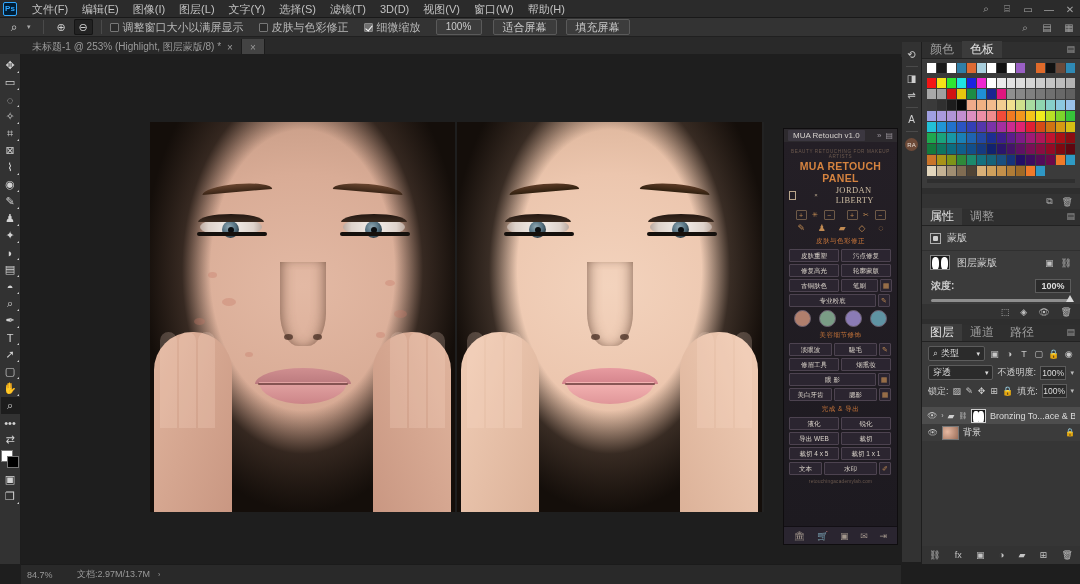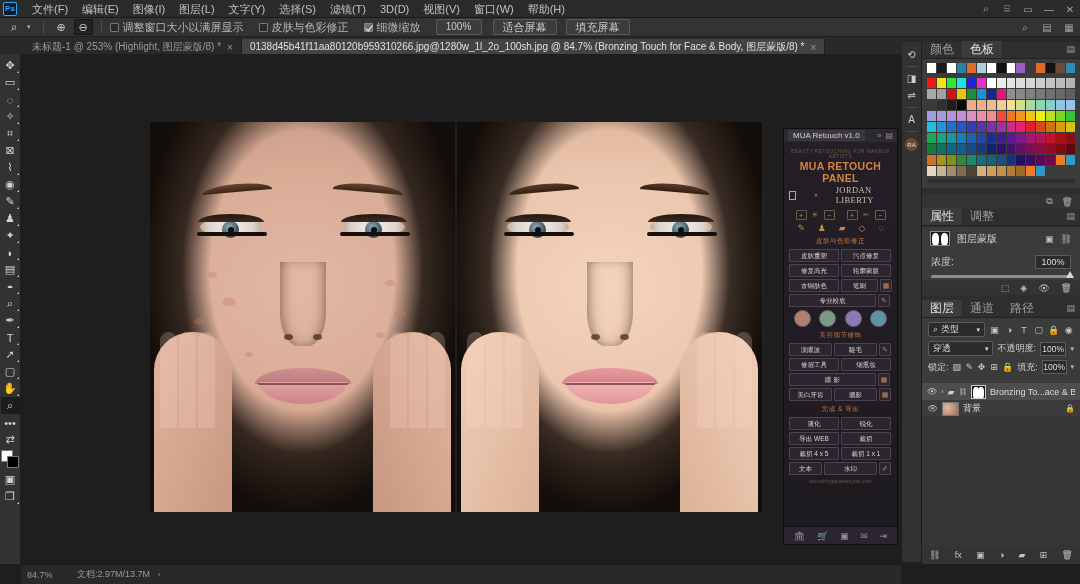--- a/index.html
+++ b/index.html
@@ -199,21 +199,21 @@
   .prop-kind{ display:flex;align-items:center;gap:6px; padding:5px 8px; font-size:10px;color:#d2d2d2;}
   .kind-ico{ width:11px;height:11px;border:1px solid #b0b0b0;display:flex;align-items:center;justify-content:center;}
   .kind-ico:after{content:"";width:5px;height:5px;background:#d0d0d0;border-radius:1px;}
   .prop-mask-row{ display:flex;align-items:center;gap:7px; padding:4px 8px; border-top:1px solid #303030;}
   .mask-thumb{ width:20px;height:15px;background:#1a1a1a;border:1px solid #8a8a8a;position:relative;overflow:hidden;}
   .mask-thumb:before{content:"";position:absolute;left:1px;top:1px;width:7px;height:13px;background:#fff;border-radius:40%;}
   .mask-thumb:after{content:"";position:absolute;right:1px;top:1px;width:7px;height:13px;background:#fff;border-radius:40%;}
   .prop-mask-label{ font-size:10px;color:#d2d2d2;}
   .prop-mask-icons{ margin-left:auto; display:flex; gap:7px; color:#c4c4c4; font-size:9px;}
   .slider-block{ padding:5px 9px 2px; }
-  .slider-top{ display:flex; align-items:flex-start; }
+  .slider-top{ display:flex; align-items:flex-start;font-weight:bold; }
   .slider-lab{ font-size:10px; color:#cfcfcf; }
   .slider-val{ margin-left:auto; min-width:36px;height:14px; background:#2b2b2b; border:1px solid #5c5c5c;
                font-size:9px; color:#ddd; text-align:center; line-height:12px;}
   .slider-track{ position:relative; height:3px; background:#8e8e8e; margin-top:6px; border-radius:2px;}
   .slider-knob{ position:absolute; top:-4px; width:0;height:0;
                 border-left:4px solid transparent;border-right:4px solid transparent;border-bottom:7px solid #d8d8d8;}
   .prop-foot{ height:15px; background:#333; display:flex;align-items:center;justify-content:flex-end;gap:11px;
               padding-right:8px; color:#c0c0c0; font-size:9px;}
   .layers-ctl{ background:#3b3b3b; padding:4px 6px 5px;}
   .lc-row{ display:flex; align-items:center; gap:4px; margin-bottom:4px; }
@@ -303,21 +303,20 @@
     </div>
   </div>
 
   <div class="tabbar">
     <div class="tab-spacer"></div>
     <div class="doc-tab">
       <span>未标题-1 @ 253% (Highlight, 图层蒙版/8) *</span>
       <span class="tab-x">×</span>
     </div>
     <div class="doc-tab active">
-      <span>0138d45b41f11aa80120b959310266.jpg@1280w_1l_2o_100sh.jpg @ 84.7% (Bronzing Touch for Face &amp; Body, 图层蒙版/8) *</span>
       <span class="tab-x">×</span>
     </div>
   </div>
 
   <div class="toolbar">
     <div class="tool">✥<span class="corner"></span></div>
     <div class="tool">▭<span class="corner"></span></div>
     <div class="tool">◌<span class="corner"></span></div>
     <div class="tool">✧<span class="corner"></span></div>
     <div class="tool">⌗<span class="corner"></span></div>
@@ -743,20 +742,24 @@
     <div class="pnl-head-row">
       <span>⧉</span>
       <span>🗑</span>
     </div>
     <div class="pnl-tabs">
       <div class="pnl-tab active">属性</div>
       <div class="pnl-tab">调整</div>
       <div class="pnl-menu">▤</div>
     </div>
     <div class="prop-body">
+      <div class="prop-kind">
+        <span class="kind-ico"></span>
+        <span>蒙版</span>
+      </div>
       <div class="prop-mask-row">
         <span class="mask-thumb"></span>
         <span class="prop-mask-label">图层蒙版</span>
         <span class="prop-mask-icons">
           <span>▣</span>
           <span>⛓</span>
         </span>
       </div>
       <div class="slider-block">
         <div class="slider-top">

